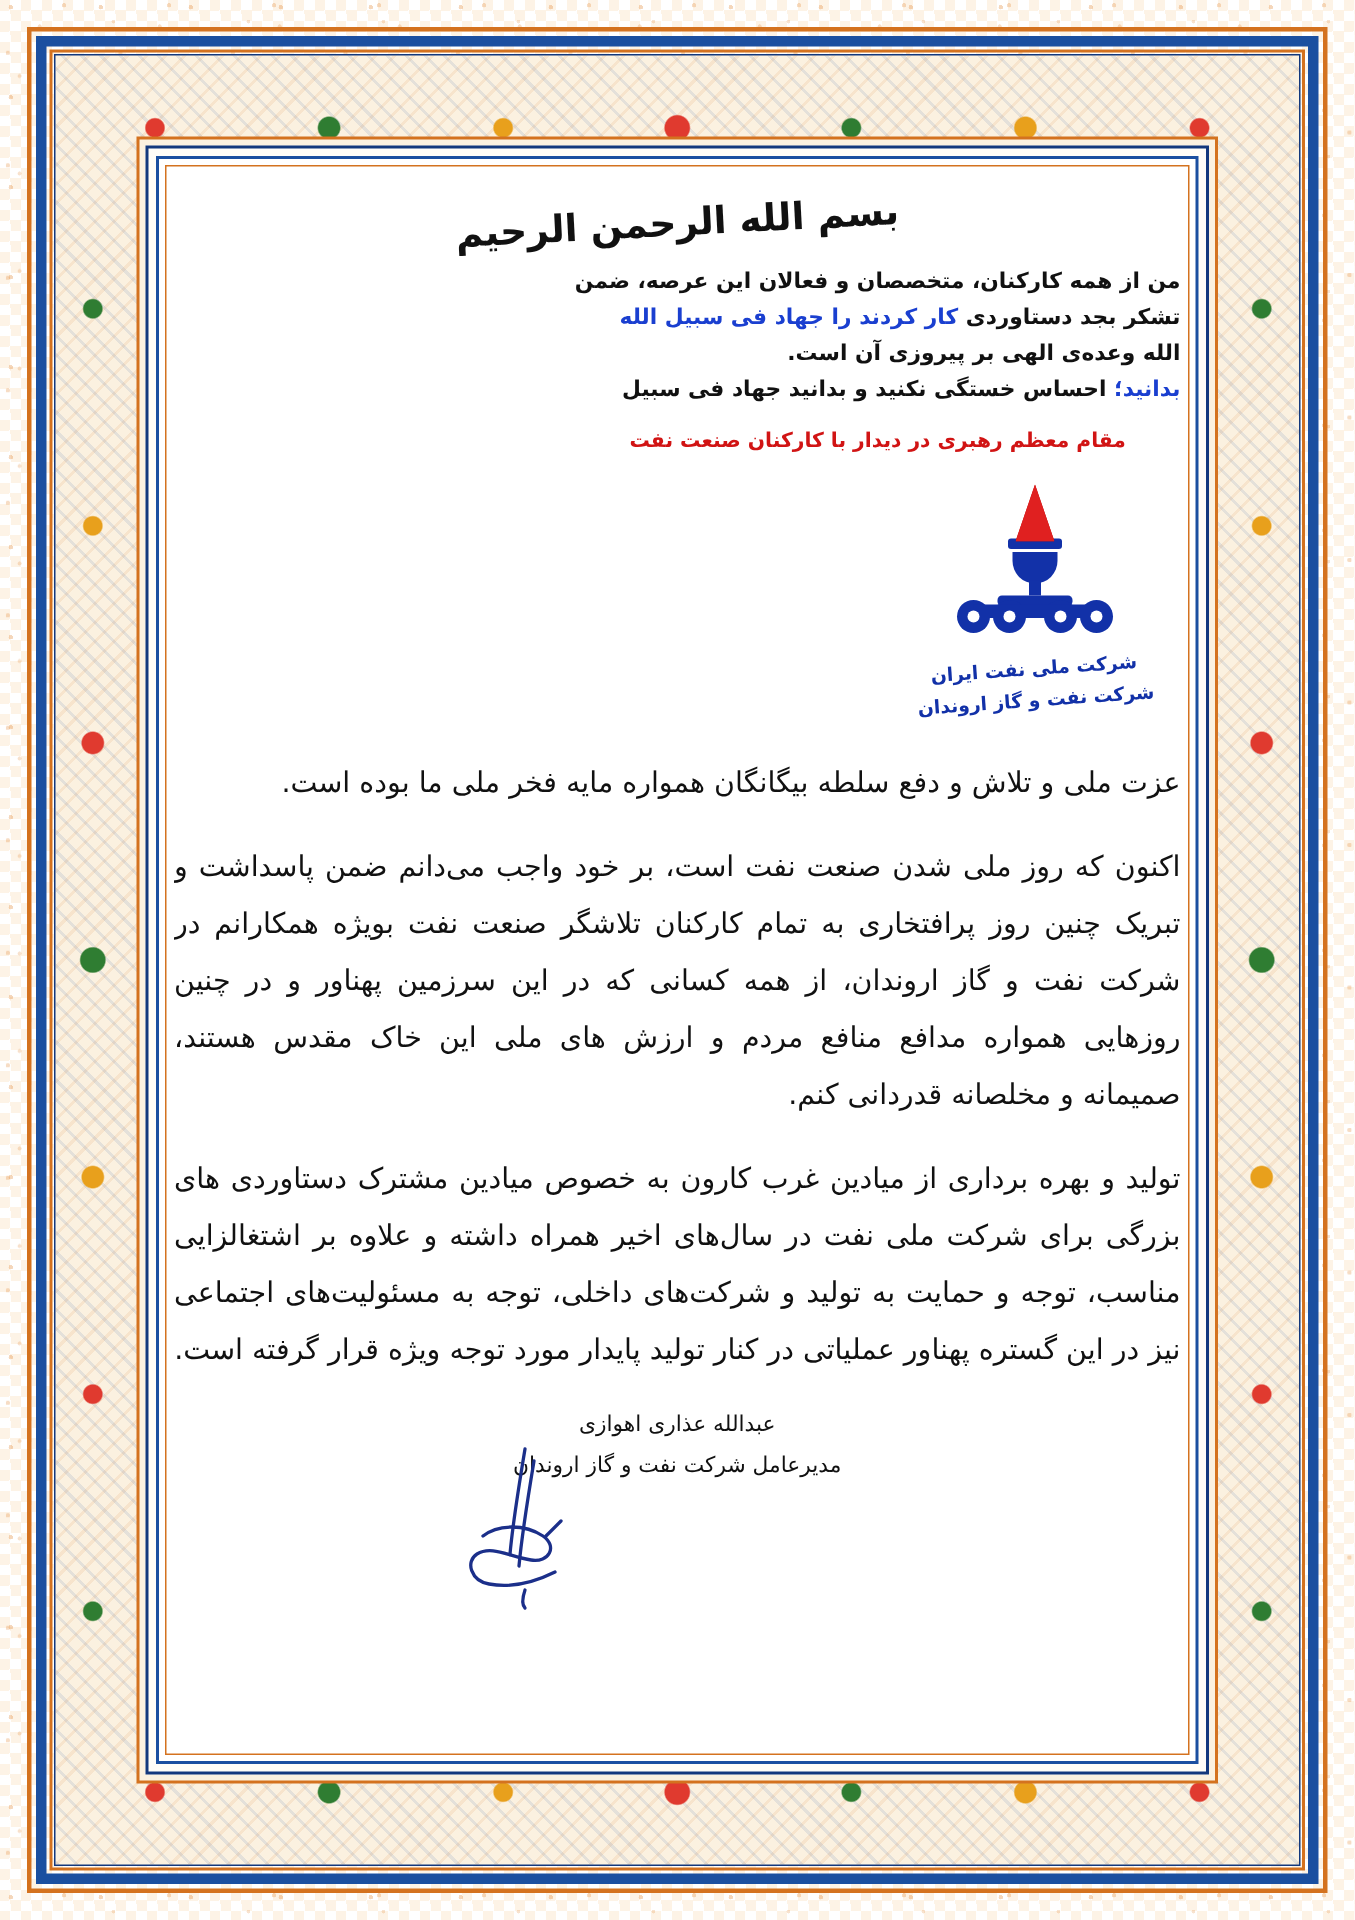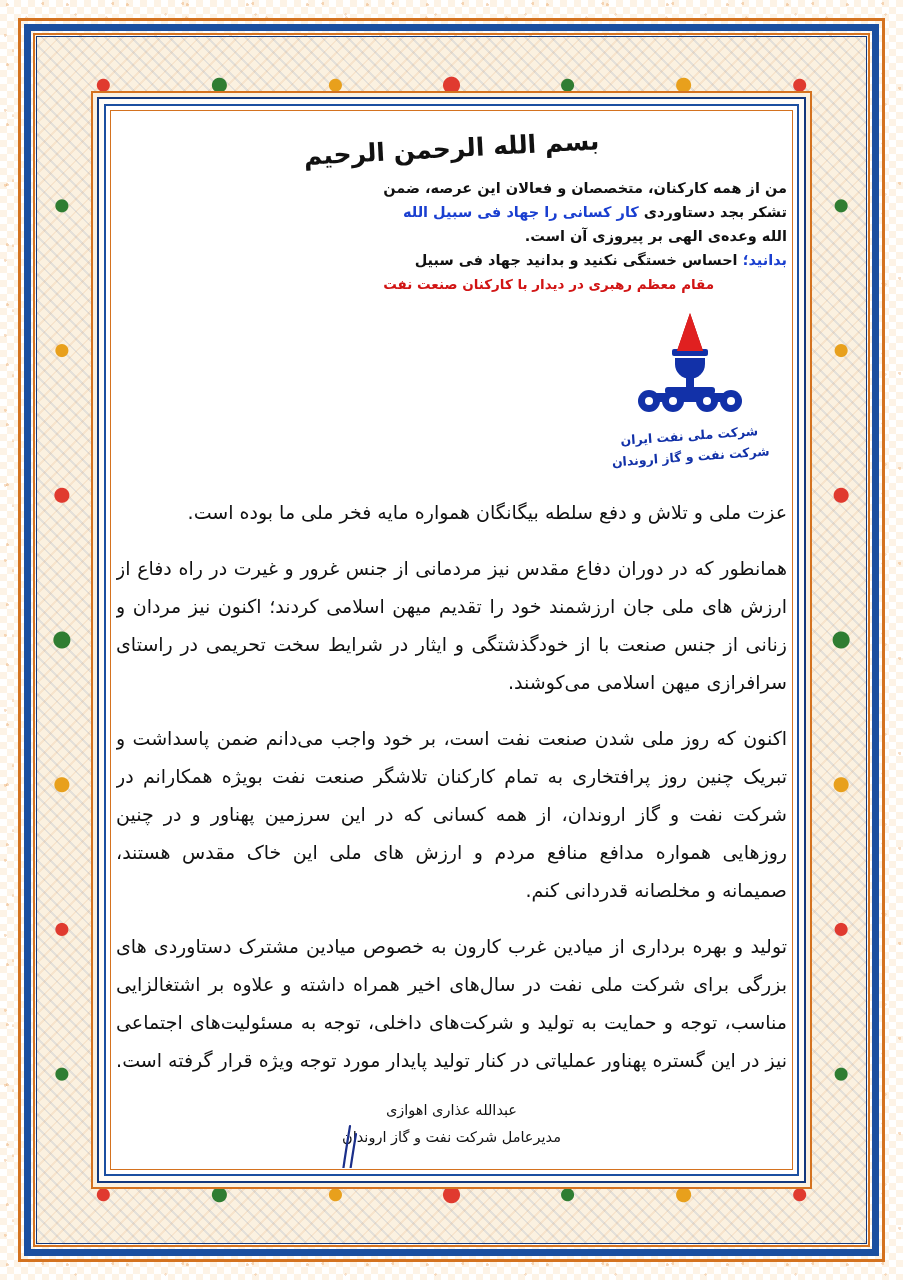--- a/index.html
+++ b/index.html
@@ -140,21 +140,22 @@
     font-size:14.5px;
     font-weight:bold;
     color:#111;
     padding-top:4px;
   }
   .quote-block .hl{color:#1a3fd0;}
   .attrib{
     color:#d11414;
     font-weight:bold;
     font-size:13.5px;
-    text-align:left;
+    margin-top:10px;
+    text-align:center;
   }
 
   
   .logo-wrap{
     width:195px;
     display:flex;
     flex-direction:column;
     align-items:center;
     padding-top:8px;
   }
@@ -221,21 +222,21 @@
 
   <div class="content">
 
     <div class="bismillah">بسم الله الرحمن الرحیم</div>
 
     <div class="header-row">
 
       <div class="quote-block">
         <div>من از همه کارکنان، متخصصان و فعالان این عرصه، ضمن</div>
         <div>
-          <span>تشکر بجد دستاوردی </span><span class="hl">کار کسانی را جهاد فی سبیل الله</span>
+          <span>تشکر بجد دستاوردی </span><span class="hl">کار کردند را جهاد فی سبیل الله</span>
         </div>
         <div>الله وعده‌ی الهی بر پیروزی آن است.</div>
         <div>
           <span class="hl">بدانید؛</span><span> احساس خستگی نکنید و بدانید جهاد فی سبیل</span>
         </div>
         <div class="attrib">مقام معظم رهبری در دیدار با کارکنان صنعت نفت</div>
       </div>
 
       <div class="logo-wrap">
         <div class="flame"></div>
@@ -261,21 +262,20 @@
         <div class="logo-cap">
           <div>شرکت ملی نفت ایران</div>
           <div>شرکت نفت و گاز اروندان</div>
         </div>
       </div>
 
     </div>
 
     <div class="body-text">
       <p>عزت ملی و تلاش و دفع سلطه بیگانگان همواره مایه فخر ملی ما بوده است.</p>
-      <p>همانطور که در دوران دفاع مقدس نیز مردمانی از جنس غرور و غیرت در راه دفاع از ارزش های ملی جان ارزشمند خود را  تقدیم میهن اسلامی کردند؛ اکنون نیز مردان و زنانی از جنس صنعت با از خودگذشتگی و ایثار در شرایط سخت تحریمی در راستای سرافرازی میهن اسلامی می‌کوشند.</p>
       <p>اکنون که روز ملی شدن صنعت نفت است، بر خود واجب می‌دانم ضمن پاسداشت و تبریک چنین روز پرافتخاری به تمام کارکنان تلاشگر صنعت نفت بویژه همکارانم در شرکت نفت و گاز اروندان، از همه کسانی که در این سرزمین پهناور و در چنین روزهایی همواره مدافع منافع مردم و ارزش های ملی این خاک مقدس  هستند، صمیمانه و مخلصانه قدردانی کنم.</p>
       <p>تولید و بهره برداری از میادین غرب کارون به خصوص میادین مشترک دستاوردی های بزرگی برای شرکت ملی نفت در سال‌های اخیر همراه داشته و علاوه بر اشتغالزایی مناسب، توجه و حمایت به تولید و شرکت‌های داخلی، توجه به مسئولیت‌های اجتماعی نیز در این گستره پهناور عملیاتی در کنار تولید پایدار مورد توجه ویژه قرار گرفته است.</p>
     </div>
 
     <div class="sign">
       <div class="nm">عبدالله عذاری اهوازی</div>
       <div>مدیرعامل شرکت نفت و گاز اروندان</div>
     </div>
 
     <div class="signature-mark">

